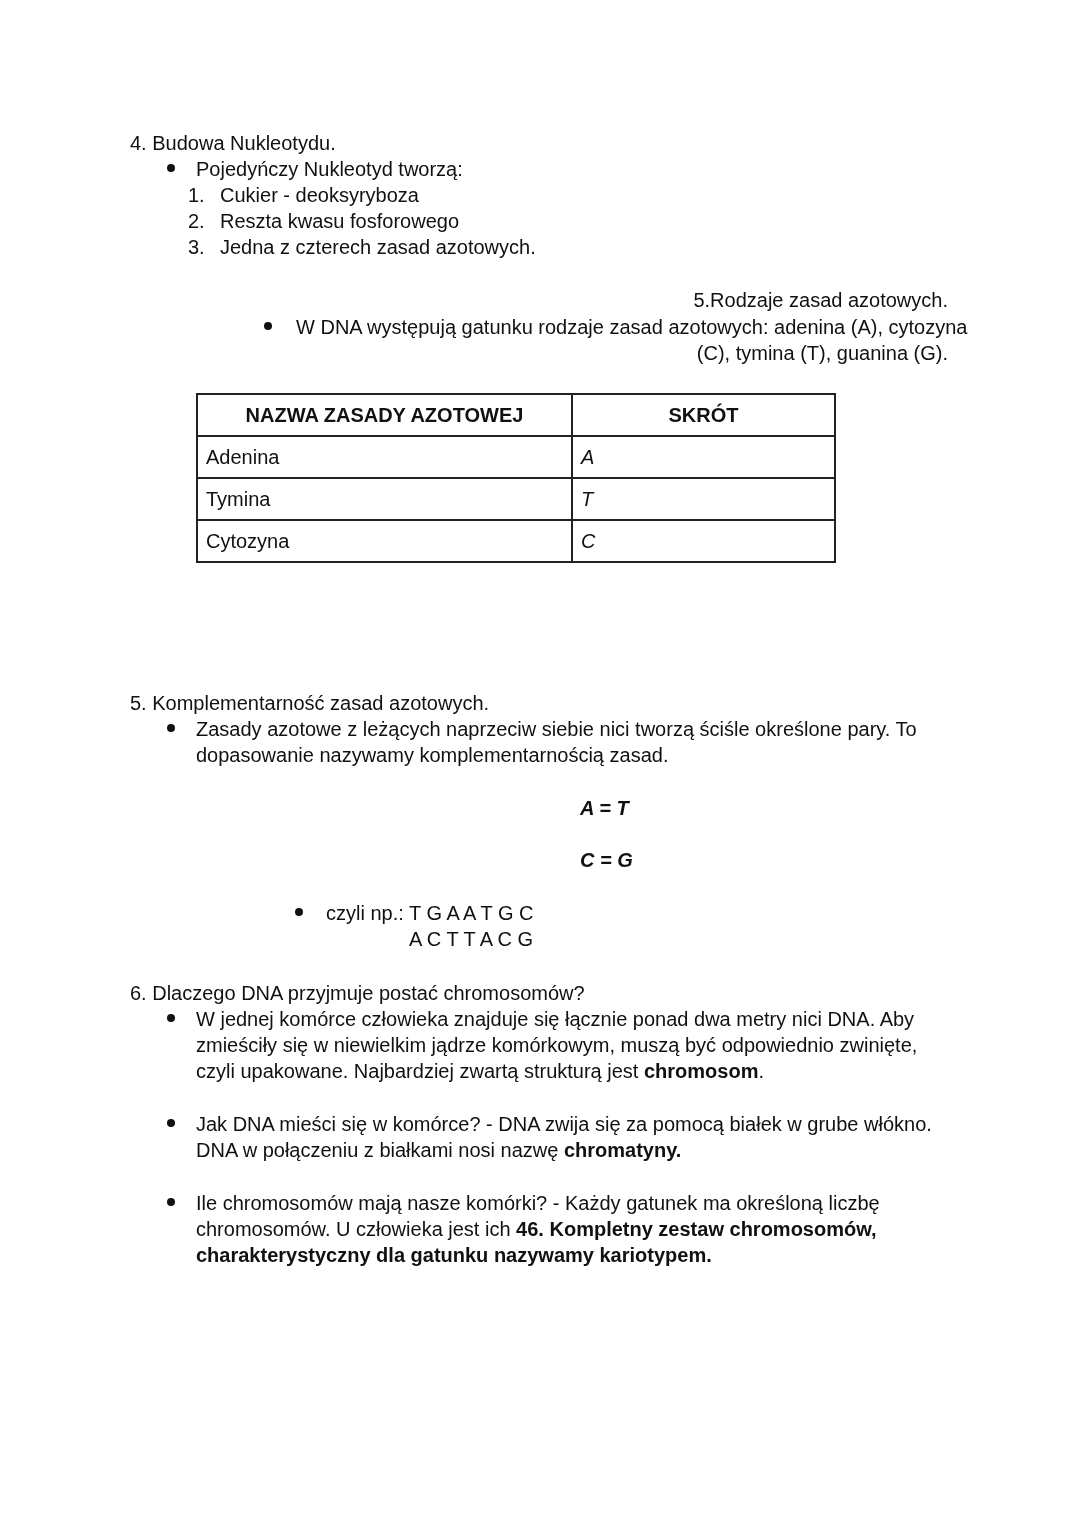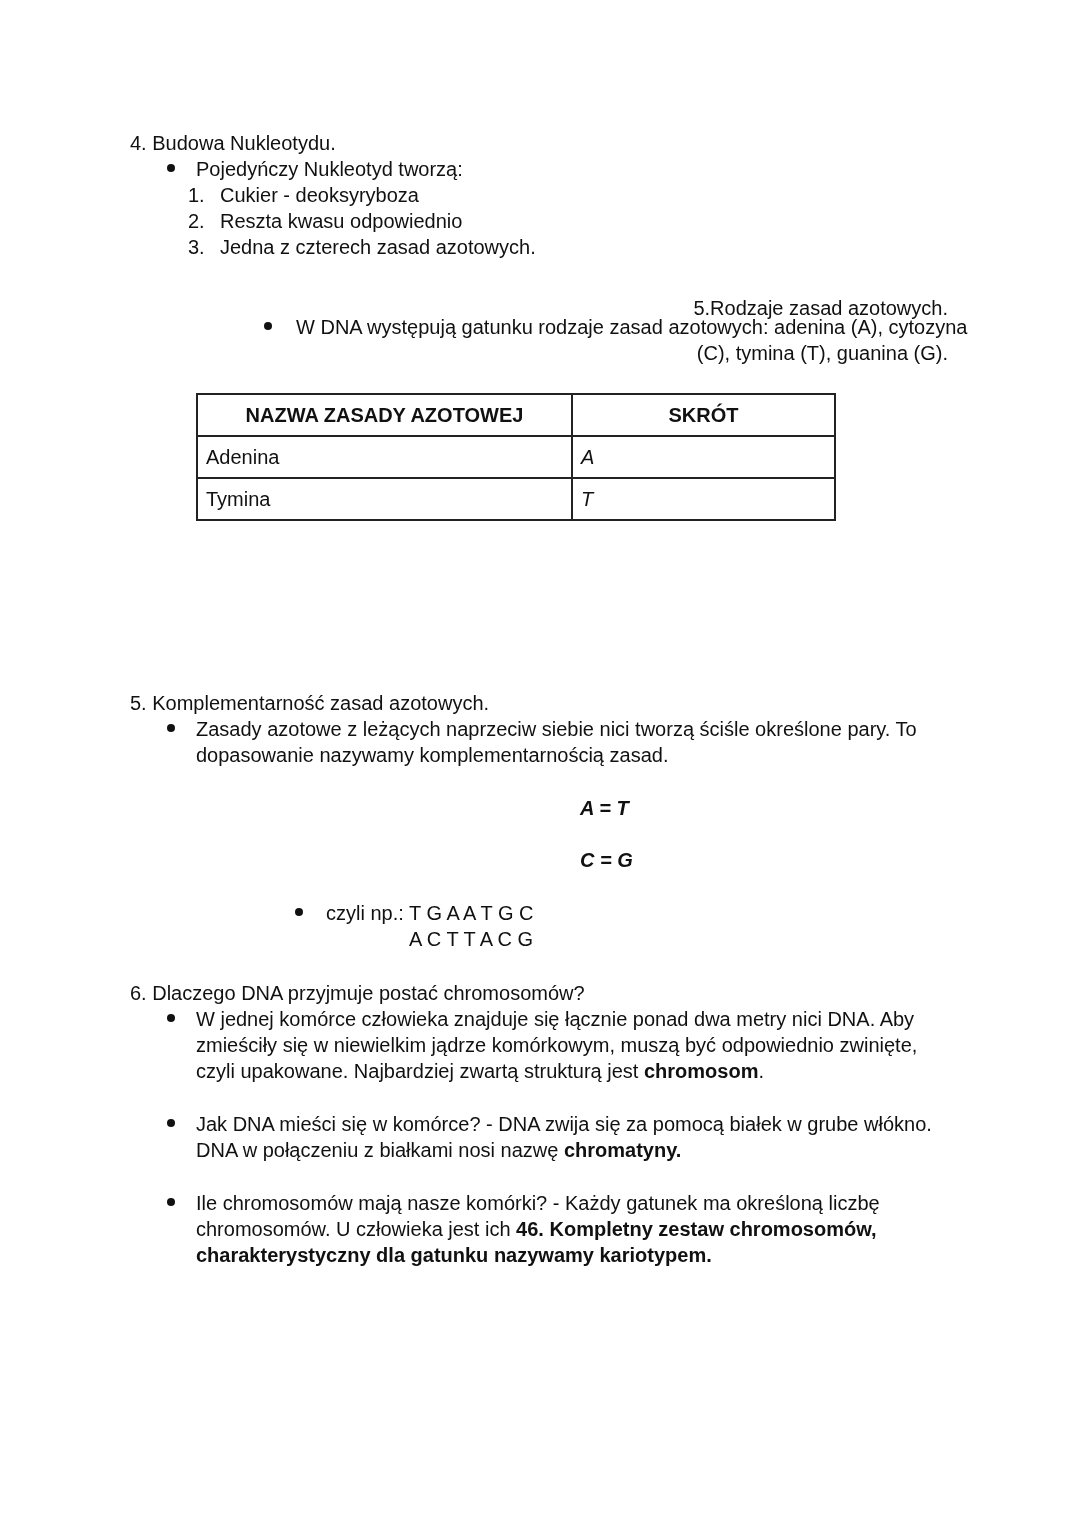--- a/index.html
+++ b/index.html
@@ -19,25 +19,25 @@
   </style>
 </head>
 <body>
 
 <div class="abs" style="left:130px; top:130px;">4. Budowa Nukleotydu.</div>
 <span class="bullet" style="left:167px; top:164px;"></span>
 <div class="abs" style="left:196px; top:156px;">Pojedyńczy Nukleotyd tworzą:</div>
 <div class="abs" style="left:188px; top:182px;">1.</div>
 <div class="abs" style="left:220px; top:182px;">Cukier - deoksyryboza</div>
 <div class="abs" style="left:188px; top:208px;">2.</div>
-<div class="abs" style="left:220px; top:208px;">Reszta kwasu odpowiednio</div>
+<div class="abs" style="left:220px; top:208px;">Reszta kwasu fosforowego</div>
 <div class="abs" style="left:188px; top:234px;">3.</div>
 <div class="abs" style="left:220px; top:234px;">Jedna z czterech zasad azotowych.</div>
 
-<div class="abs right" style="right:132px; top:287px;margin-top:8px;">5.Rodzaje zasad azotowych.</div>
+<div class="abs right" style="right:132px; top:287px;">5.Rodzaje zasad azotowych.</div>
 <span class="bullet" style="left:264px; top:322px;"></span>
 <div class="abs" style="left:296px; top:314px;">W DNA występują gatunku rodzaje zasad azotowych: adenina (A), cytozyna</div>
 <div class="abs right" style="right:132px; top:340px;">(C), tymina (T), guanina (G).</div>
 
 <table class="bases">
   <colgroup>
       <col class="c1">
       <col>
     </colgroup>
   <thead>
@@ -47,20 +47,24 @@
     </tr>
   </thead>
   <tbody>
     <tr>
       <td>Adenina</td>
       <td class="abbr">A</td>
     </tr>
     <tr>
       <td>Tymina</td>
       <td class="abbr">T</td>
+    </tr>
+    <tr>
+      <td>Cytozyna</td>
+      <td class="abbr">C</td>
     </tr>
   </tbody>
 </table>
 
 <div class="abs" style="left:130px; top:690px;">5. Komplementarność zasad azotowych.</div>
 <span class="bullet" style="left:167px; top:724px;"></span>
 <div class="abs" style="left:196px; top:716px;">Zasady azotowe z leżących naprzeciw siebie nici tworzą ściśle określone pary. To</div>
 <div class="abs" style="left:196px; top:742px;">dopasowanie nazywamy komplementarnością zasad.</div>
 <div class="abs pair" style="left:580px; top:795px;">A = T</div>
 <div class="abs pair" style="left:580px; top:847px;">C = G</div>

